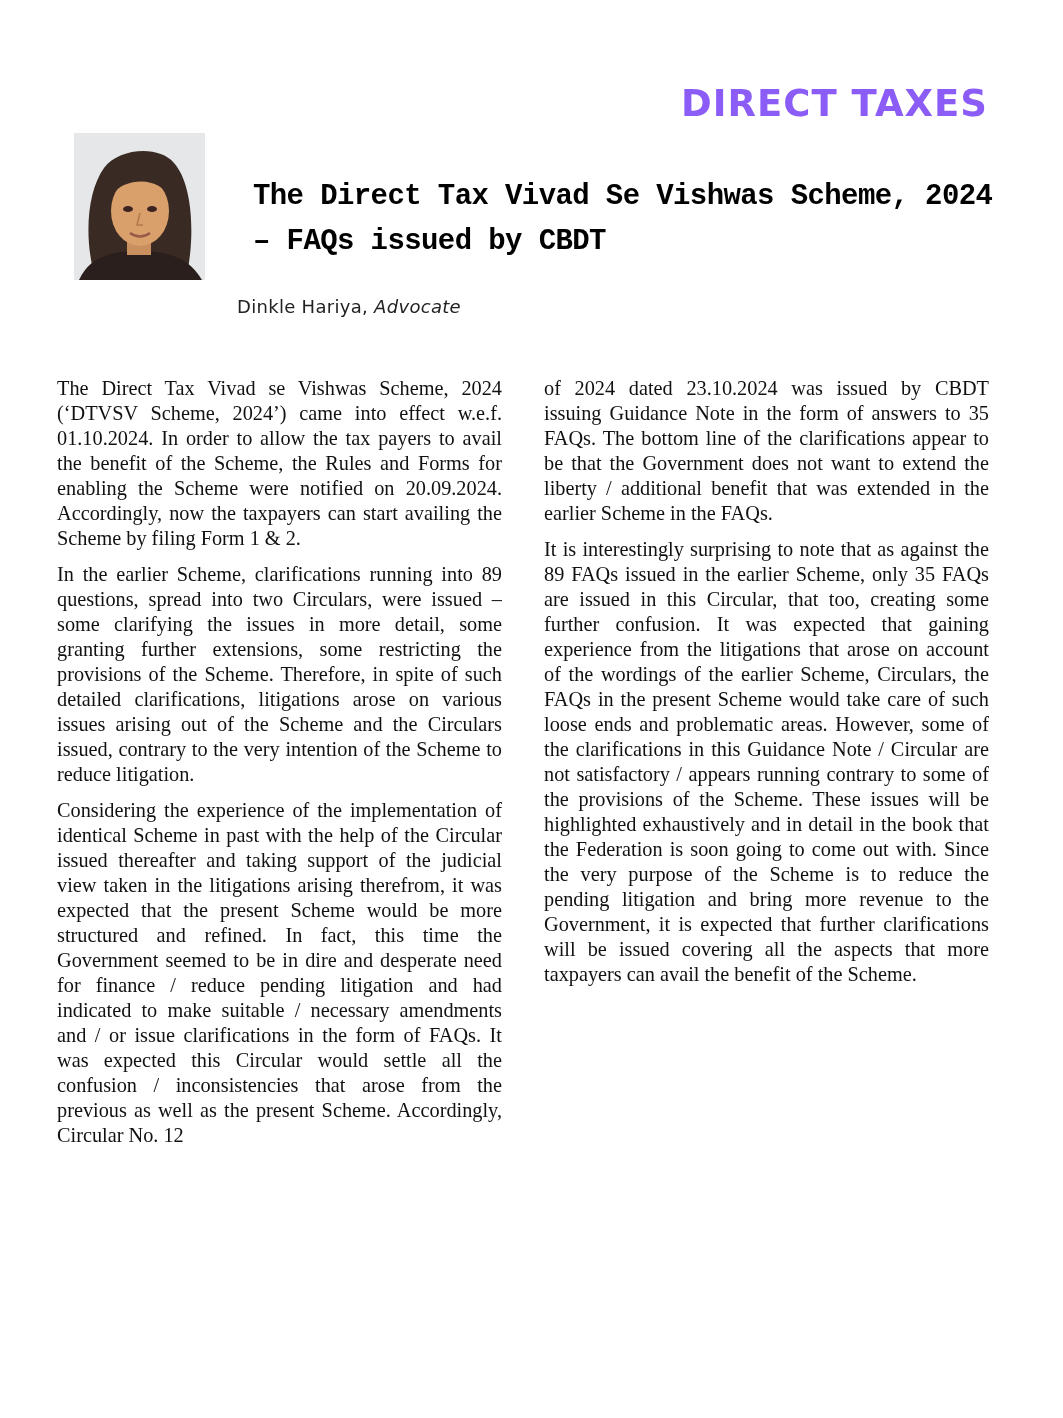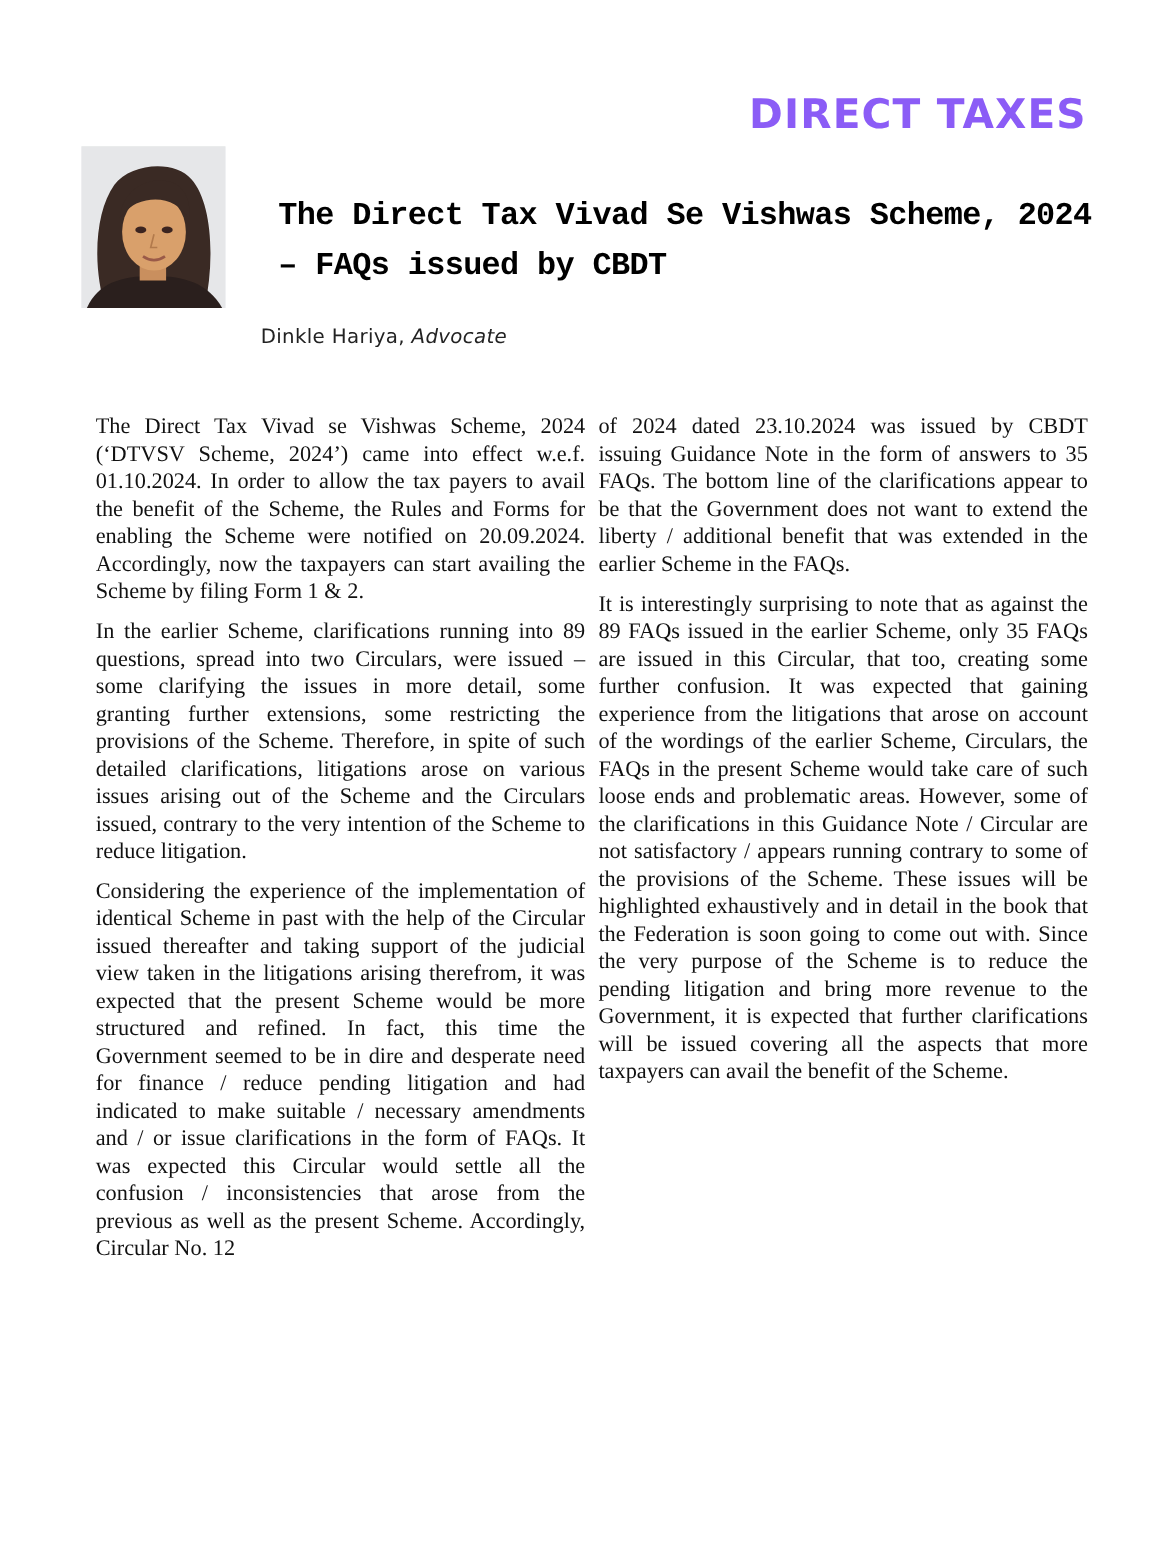--- a/index.html
+++ b/index.html
@@ -61,21 +61,21 @@
     .byline .role { font-style: italic; }
     .col {
       position: absolute;
       top: 376px;
       width: 445px;
       font-family: "Liberation Serif", serif;
       font-size: 20.3px;
       line-height: 25px;
       color: #111;
     }
-    .col-left { left: 87px; font-family: Liberation Serif, serif; }
+    .col-left { left: 57px; font-family: Liberation Serif, serif; }
     .col-right { left: 544px; }
     .col p {
       margin: 0 0 11px 0;
       text-align: justify;
       hyphens: none;
     }
   </style>
 </head>
 <body>
 

